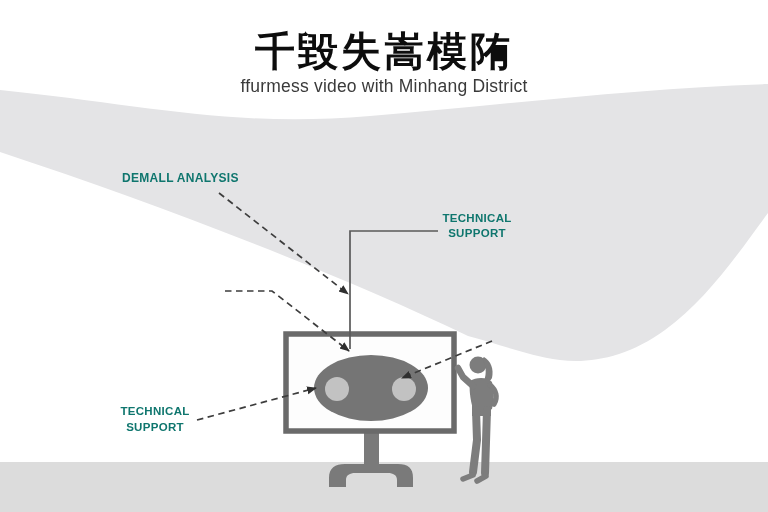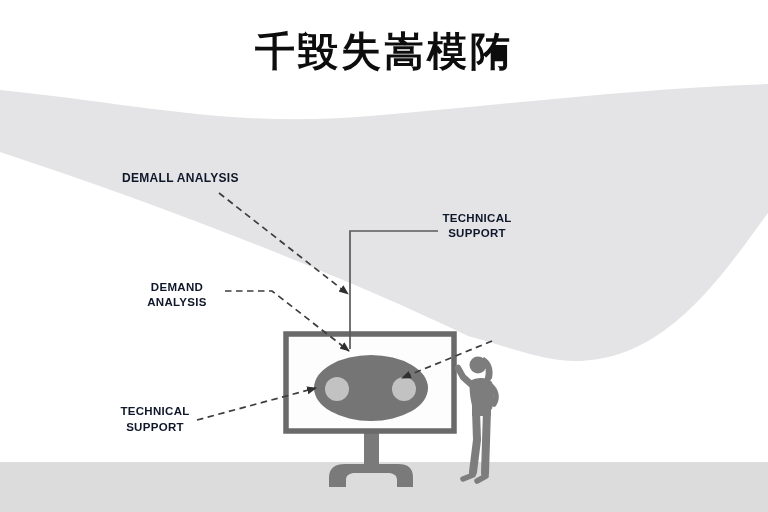--- a/index.html
+++ b/index.html
@@ -11,21 +11,21 @@
   .stage svg{position:absolute;left:0;top:0;}
   .title-zh{
     position:absolute;left:0;top:24px;width:768px;text-align:center;
     font-size:40px;font-weight:800;letter-spacing:3px;color:#0d0d0d;
   }
   .subtitle{
     position:absolute;left:0;top:76px;width:768px;text-align:center;
     font-size:17.5px;font-weight:400;color:#3a3a3a;letter-spacing:0.2px;
   }
   .lbl{
-    position:absolute;font-weight:700;color:#0f172a;
+    position:absolute;font-weight:700;color:#0f766e;
     font-size:11.5px;letter-spacing:0.3px;line-height:15px;
     white-space:pre-line;
   }
   .lbl-demall{left:122px;top:171px;font-size:12px;}
   .lbl-tech-top{left:437px;top:211px;width:80px;text-align:center;}
   .lbl-demand{left:138px;top:280px;width:78px;text-align:center;}
   .lbl-tech-bottom{left:116px;top:404px;width:78px;text-align:center;line-height:15.5px;}
   .lbl-tech-right{left:492px;top:334px;white-space:nowrap;}
 </style>
 </head>
@@ -74,22 +74,21 @@
 
     <g fill="none" stroke="#3d3d3d" stroke-width="1.7" stroke-dasharray="6.5 4.5">
       <path marker-end="url(#arrw)" d="M219,193 L348,294"></path>
       <path marker-end="url(#arrw)" d="M225,291 L272,291 L349,351"></path>
       <path marker-end="url(#arrw)" d="M197,420 L316,388"></path>
       <path marker-end="url(#arrw)" d="M492,341 L402,378"></path>
     </g>
   </svg>
 
   <div class="title-zh">千毀失嵩模陏</div>
+  <div class="subtitle">ffurmess video with Minhang District</div>
 
   <div class="lbl lbl-demall">DEMALL ANALYSIS</div>
   <div class="lbl lbl-tech-top">TECHNICAL
 SUPPORT</div>
-  <div class="lbl lbl-demand">DEMAND
-ANALYSIS</div>
   <div class="lbl lbl-tech-bottom">TECHNICAL
 SUPPORT</div>
 
 </div>
 
 </body></html>

